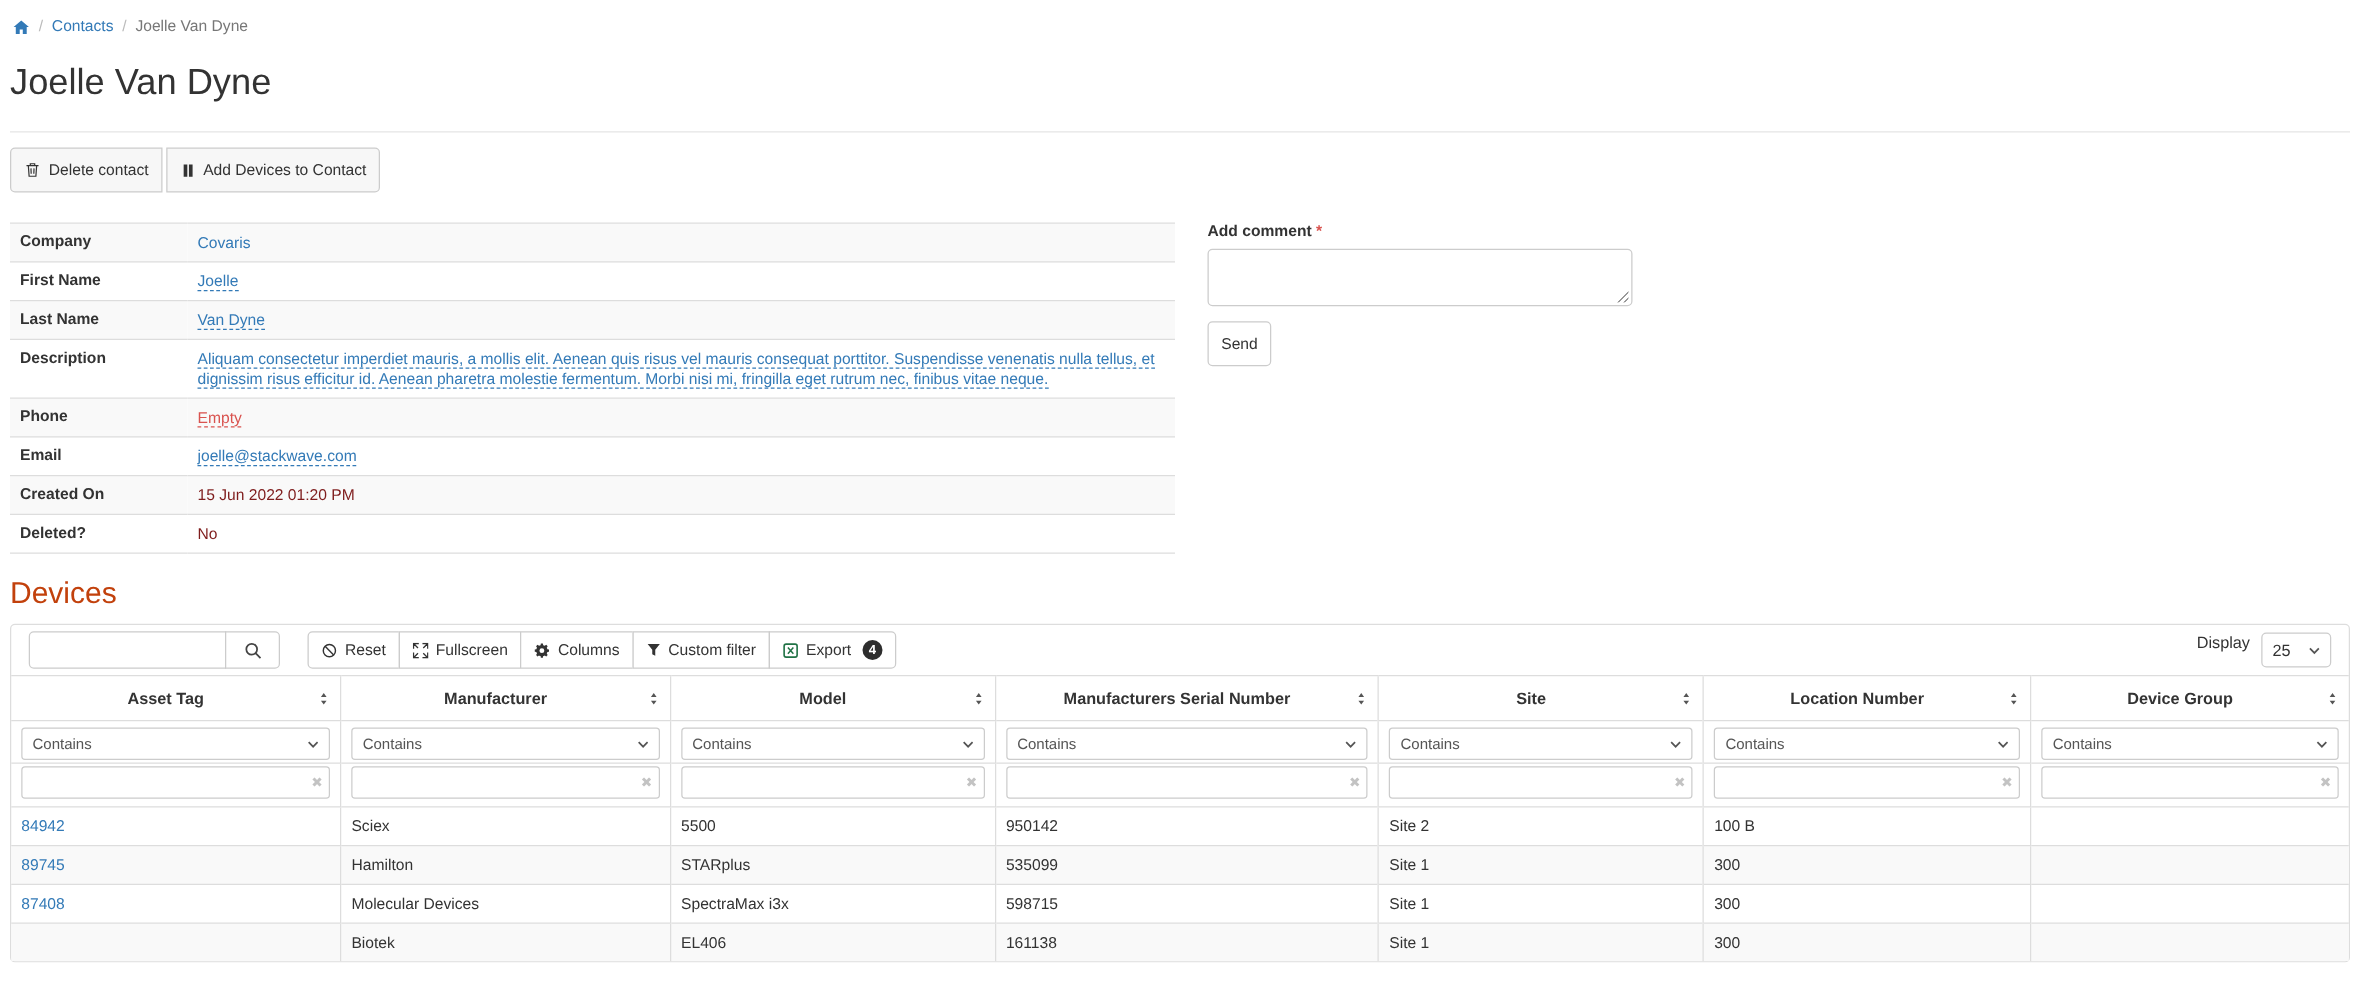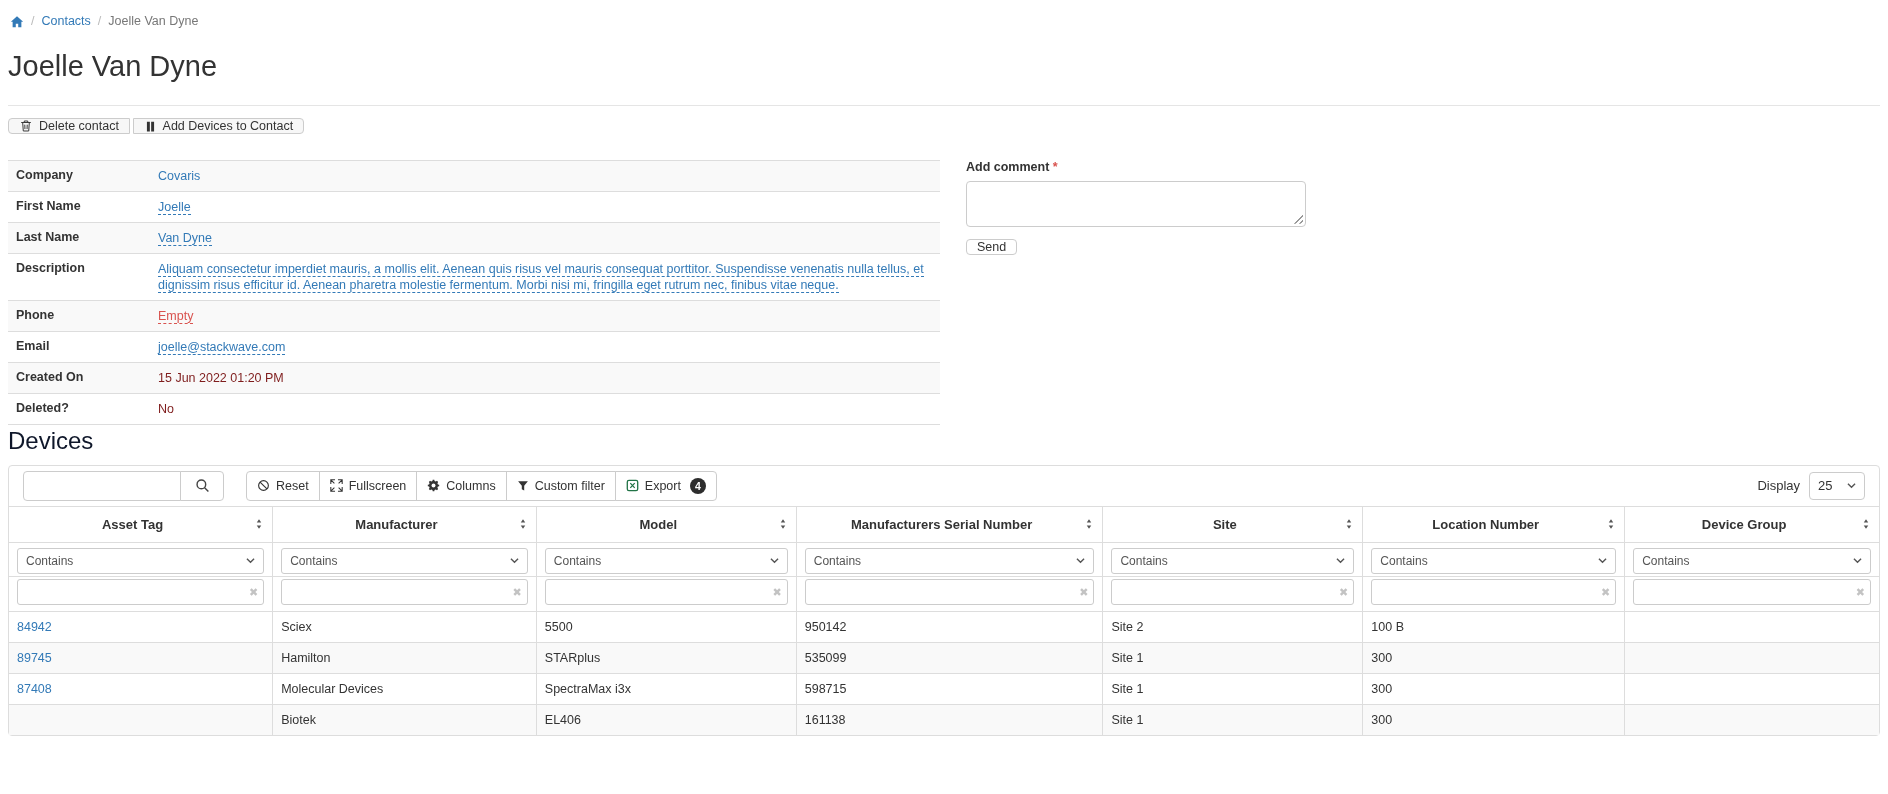--- a/index.html
+++ b/index.html
@@ -17,21 +17,21 @@
   .crumbs{font-size:12.5px;display:flex;align-items:center;gap:7px;padding-left:2px}
   .crumbs .sep{color:#bbb}
   .crumbs .current{color:var(--muted)}
 
   
   h1{font-size:29px;font-weight:400;margin:20px 0 0;line-height:34px;color:#333}
   .title-rule{border:none;border-top:1px solid #e5e5e5;margin:22px 0 0}
 
   
   .btn{display:inline-flex;align-items:center;gap:6px;background:#f7f7f7;border:1px solid var(--ctl-border);
-       color:#333;font-size:12.5px;font-family:inherit;height:16px;padding:0 10px;cursor:pointer;border-radius:4px}
+       color:#333;font-size:12.5px;font-family:inherit;height:36px;padding:0 10px;cursor:pointer;border-radius:4px}
   .btn-row{margin-top:12px}
   .btn-group .btn{border-radius:0}
   .btn-group .btn:first-child{border-radius:4px 0 0 4px}
   .btn-group .btn:last-child{border-radius:0 4px 4px 0;margin-left:-1px}
 
   
   .main-row{display:flex;align-items:flex-start;margin-top:24px}
 
   table.details{width:932px;border-collapse:collapse;border-top:1px solid var(--border)}
   table.details tr{border-bottom:1px solid var(--border)}
@@ -48,35 +48,35 @@
   .req{color:var(--danger)}
   .ta-wrap{position:relative;margin-top:7px}
   .ta-wrap textarea{width:340px;height:46px;border:1px solid var(--ctl-border);border-radius:4px;resize:none;
        padding:6px 8px;font-family:inherit;font-size:13px;display:block}
   .resize-handle{position:absolute;right:3px;bottom:3px;width:10px;height:10px;
        background:repeating-linear-gradient(-45deg,transparent,transparent 2px,#999 2px,#999 3.4px);
        clip-path:polygon(100% 0,100% 100%,0 100%)}
   .send-btn{margin-top:12px;background:#fff}
 
   
-  h2{font-size:24px;font-weight:400;margin:2px 0 10px;color:#0f172a}
+  h2{font-size:24px;font-weight:400;margin:18px 0 10px;color:#c2410c}
   .panel{border:1px solid var(--border);border-radius:4px;width:1872px}
   .dtoolbar{display:flex;align-items:center;padding:5px 10px;height:40px}
   .search-group{display:flex;margin-left:4px}
   .search-group input{width:158px;height:30px;border:1px solid var(--ctl-border);border-radius:4px 0 0 4px;padding:0 8px;font-family:inherit;font-size:13px}
   .search-btn{width:44px;height:30px;border:1px solid var(--ctl-border);background:#fff;border-radius:0 4px 4px 0;margin-left:-1px;
        display:inline-flex;align-items:center;justify-content:center;cursor:pointer;color:#444}
   .tb-group{display:flex;margin-left:22px}
   .tb-btn{background:#fff;height:30px;border-radius:0}
   .tb-btn:first-child{border-radius:4px 0 0 4px}
   .tb-btn:last-child{border-radius:0 4px 4px 0}
   .tb-btn + .tb-btn{margin-left:-1px}
   .badge{display:inline-flex;align-items:center;justify-content:center;width:16px;height:16px;border-radius:50%;
        background:#2d2d2d;color:#fff;font-size:10.5px;font-weight:bold;margin-left:3px}
-  .display-group{margin-left:auto;display:flex;align-items:center;gap:9px;margin-right:4px}
+  .display-group{margin-left:auto;display:flex;gap:9px;margin-right:4px}
 
   .fake-select{position:relative;background:#fff;border:1px solid var(--ctl-border);border-radius:3px;height:26px;
        display:flex;align-items:center;padding:0 24px 0 8px;font-size:12px;color:#555;cursor:pointer}
   .fake-select .chev{position:absolute;right:7px;color:#555}
   .display-select{height:28px;width:56px;font-size:13px;color:#333;border-radius:4px}
 
   table.dtable{width:100%;border-collapse:collapse;table-layout:fixed}
   .dtable th,.dtable td{border-left:1px solid var(--border);border-top:1px solid var(--border);overflow:hidden;white-space:nowrap}
   .dtable th:first-child,.dtable td:first-child{border-left:none}
   .dtable thead th{position:relative;text-align:center;font-size:13px;font-weight:bold;padding:10px 24px 10px 8px}

